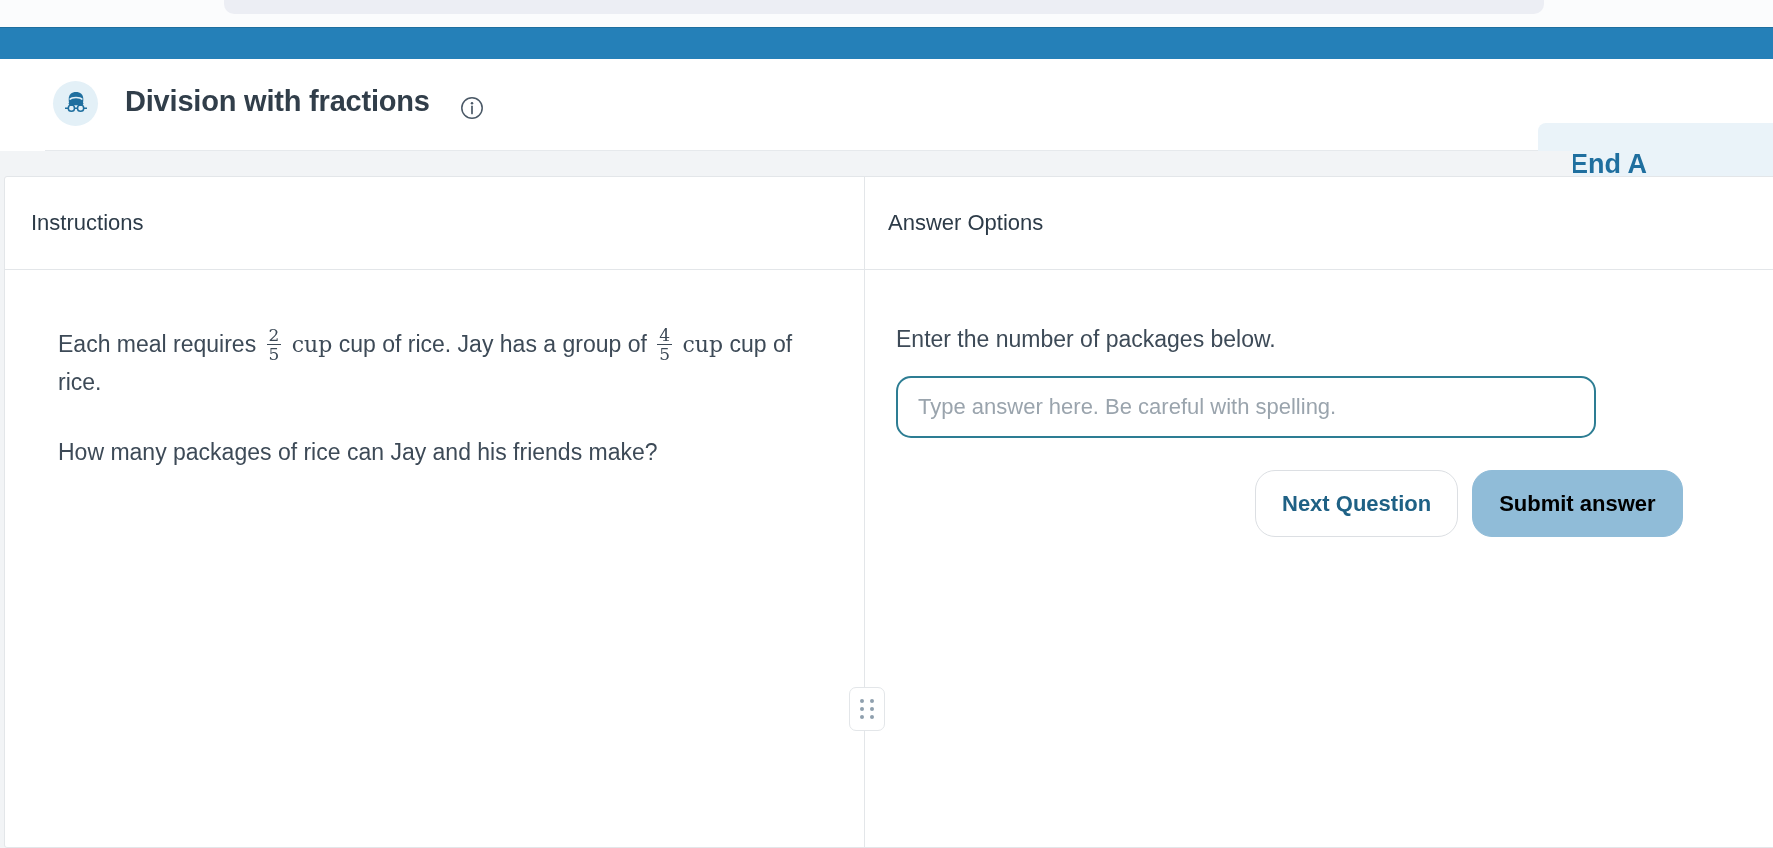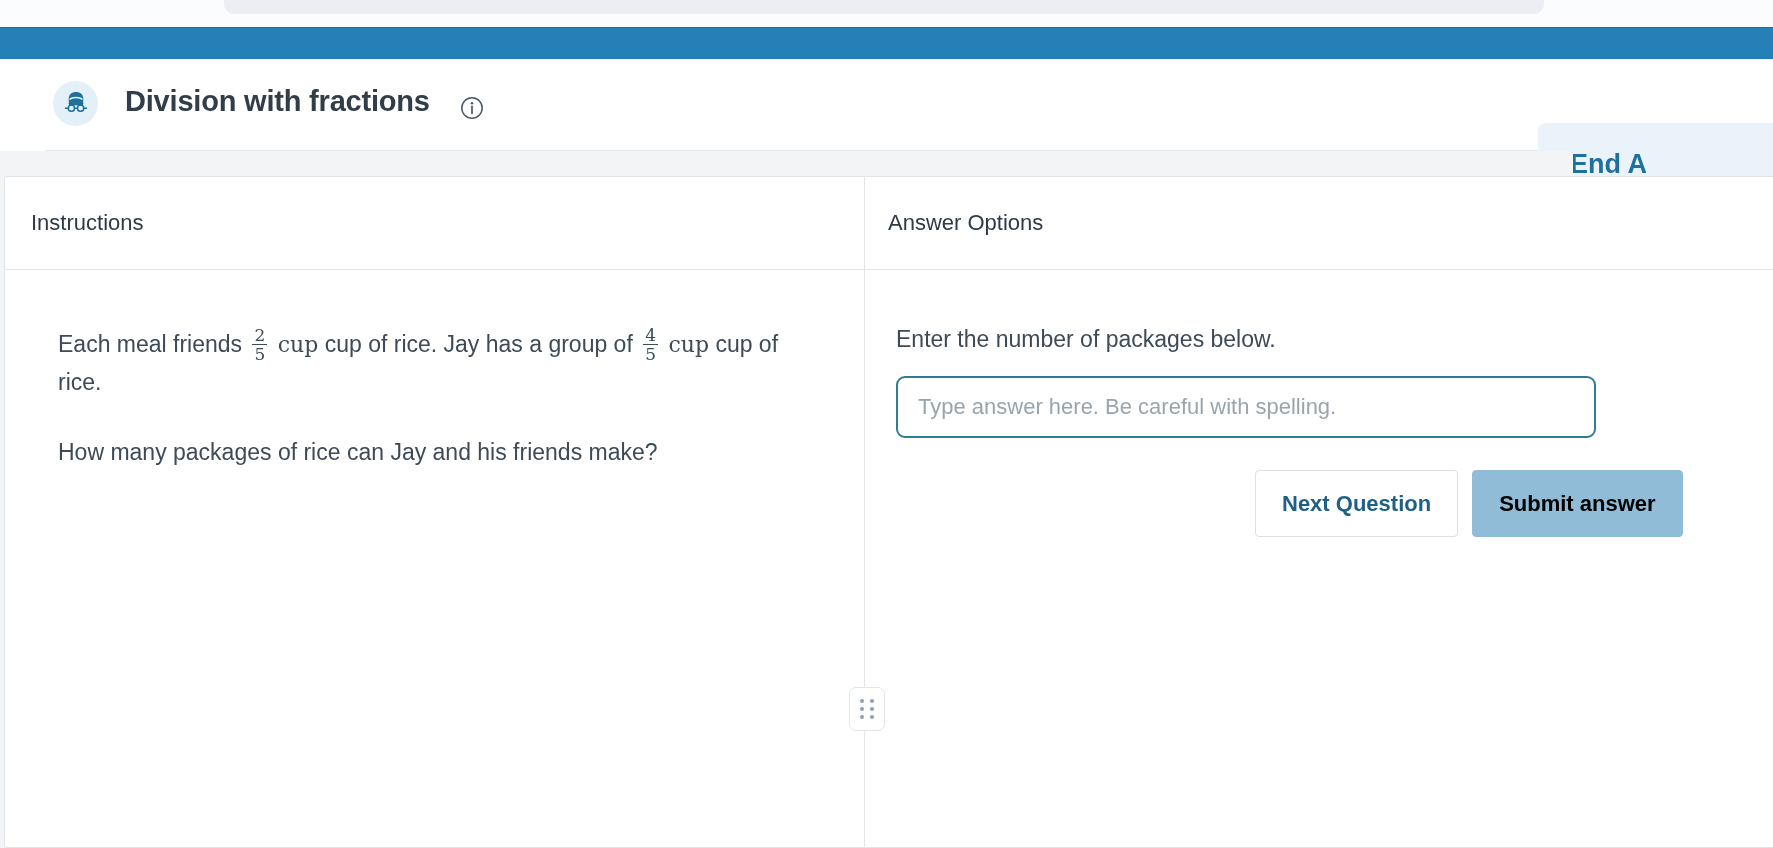--- a/index.html
+++ b/index.html
@@ -125,37 +125,37 @@
     font-family: "DejaVu Serif", serif;
     font-size: 22px;
     text-align: right;
   }
 
   .ans-label { font-size: 23px; color: #3d4a57; margin-bottom: 23px; }
 
   .ans-input {
     display: block;
     width: 700px; height: 62px;
-    border: 2px solid #2d7d93; border-radius: 9px;
+    border: 2px solid #2d7d93; border-radius: 15px;
     background: #ffffff;
     padding: 0 20px;
     font-family: "Liberation Sans", sans-serif;
     font-size: 22px; color: #3d4a57;
     outline: none;
   }
   .ans-input::placeholder { color: #9aa4ad; }
 
   .btn-row {
     display: flex; gap: 14px; justify-content: flex-start;
     margin-top: 32px; margin-left: 359px;
   }
   .btn {
     font-family: "Liberation Sans", sans-serif;
     font-size: 22px; font-weight: 700;
-    border-radius: 4px; cursor: pointer;
+    border-radius: 20px; cursor: pointer;
     padding: 0 26px; height: 67px;
     display: flex; align-items: center; justify-content: center;
     white-space: nowrap;
   }
   .btn-next   { background: #ffffff; border: 1px solid #dcdfe3; color: #1f6185; }
   .btn-submit { background: #90bcd8; border: 1px solid #90bcd8; color: #000000; }
 
   
   .drag-handle {
     position: absolute; left: 844px; top: 510px;
@@ -234,21 +234,21 @@
   <div class="body-area">
     <div class="panels">
 
       <div class="panel-left">
         <div class="panel-head">Instructions</div>
         <div class="panel-body">
           <div class="qtext">
 
 
             <p>
-              <span>Each meal friends</span>
+              <span>Each meal requires</span>
               <span class="frac">
                 <span class="num">2</span>
                 <span class="den">5</span>
               </span>
               <span class="mathword">cup</span>
               <span>cup of rice. Jay has a group of</span>
               <span class="frac">
                 <span class="num">4</span>
                 <span class="den">5</span>
               </span>

